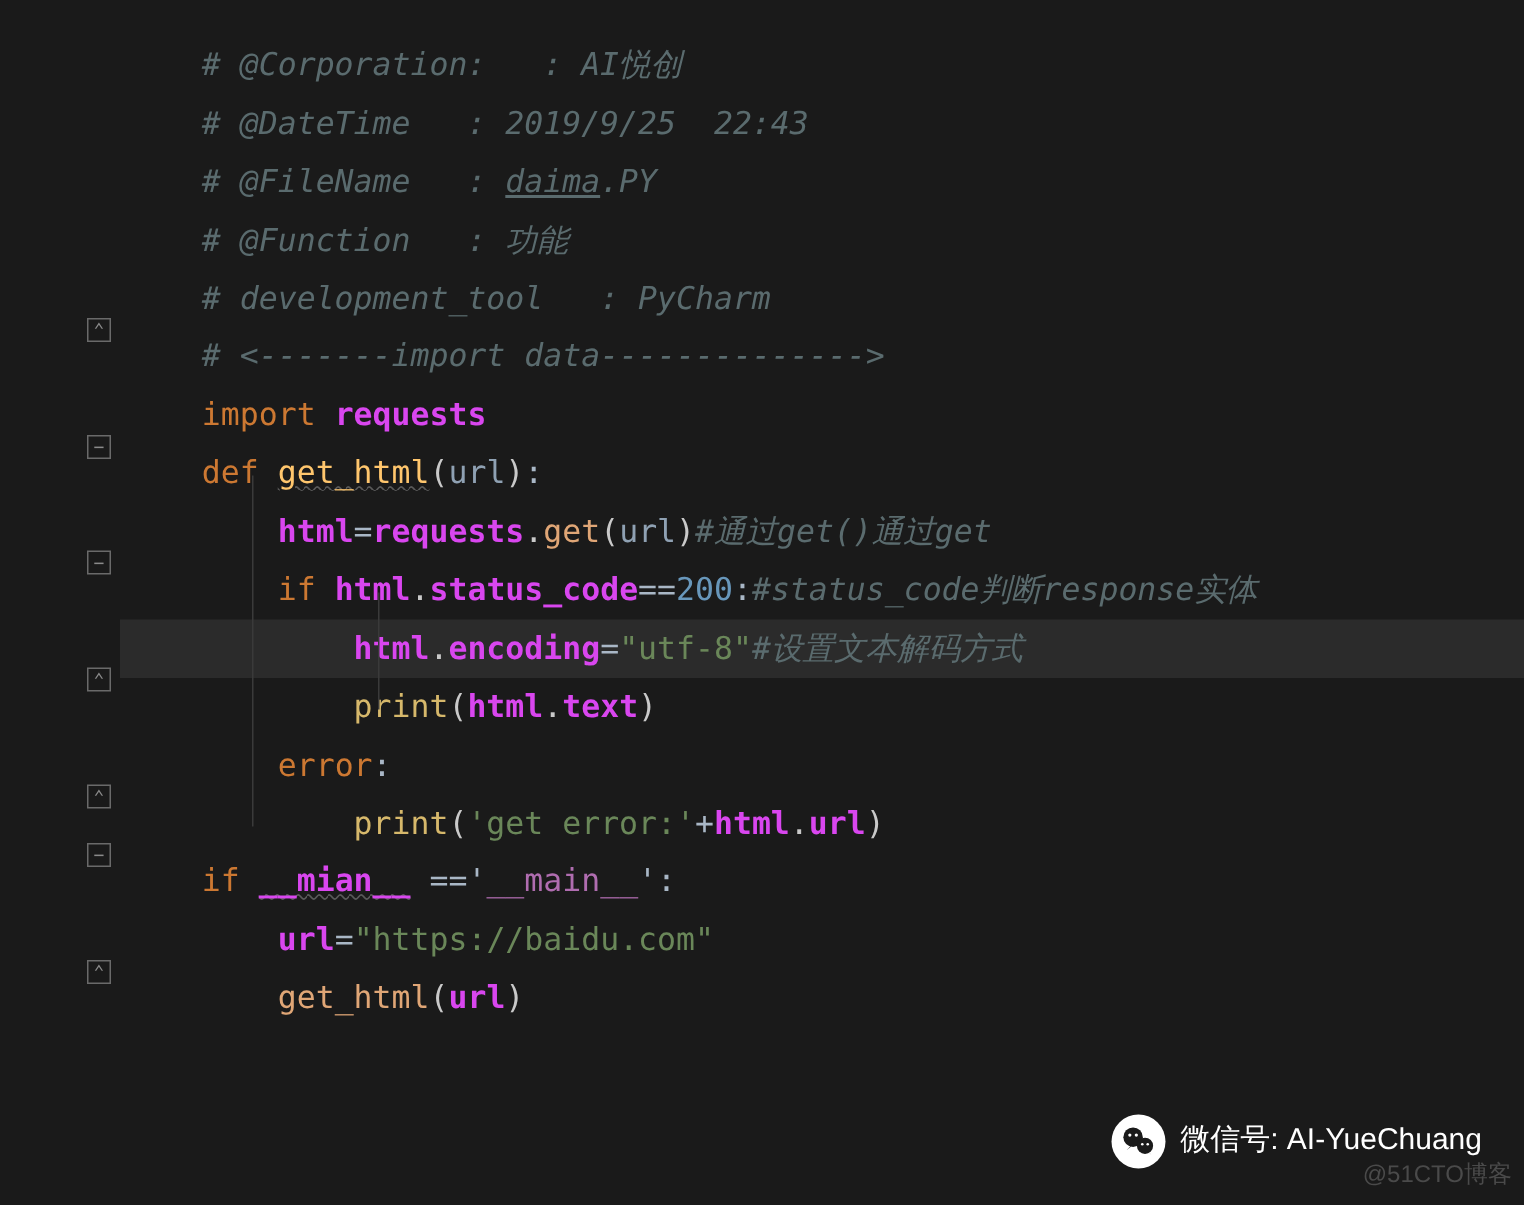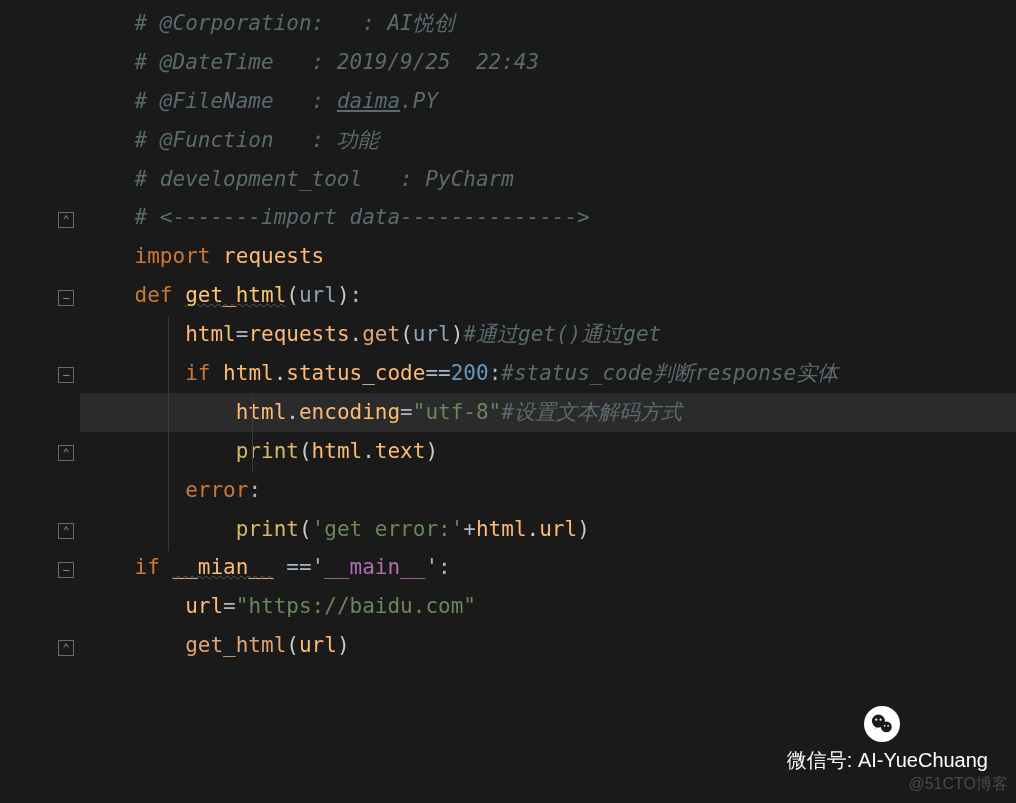--- a/index.html
+++ b/index.html
@@ -39,42 +39,42 @@
       align-items: center;
       justify-content: center;
       font-size: 12px;
       color: #8a8a8a;
       line-height: 1;
       background: #1a1a1a;
       cursor: pointer;
     }
     .code {
       flex: 1;
-      padding-top: 4px;
+      padding-top: 24px;
       position: relative;
     }
     .line {
       height: 38.9px;
       white-space: pre;
       display: flex;
       align-items: center;
       padding-left: 4px;
     }
     .line.hl { background: #2b2b2b; }
     .indent-guide {
       position: absolute;
       width: 1px;
       background: #3a3a3a;
       top: 0;
     }
     .c-comment { color: #5a6b6e; font-style: italic; }
     .c-keyword { color: #cc7832; }
     .c-func { color: #e0a676; text-align: center; }
     .c-defname { color: #ffc66d; }
-    .c-ident { color: #fdba74; }
+    .c-ident { color: #d946ef; font-weight: bold; }
     .c-param { color: #8fa1b3; }
     .c-string { color: #6a8759; }
     .c-op { color: #a9b7c6; }
     .c-punct { color: #c9c9c9; }
     .c-builtin { color: #d6b86b; }
     .c-dunder { color: #b06db0; }
     .c-number { color: #6897bb; text-align: center; }
     .underline-wave {
       text-decoration: underline wavy #5a5a5a;
       text-decoration-thickness: 1px;
@@ -90,21 +90,20 @@
     }
     .wechat {
       position: absolute;
       right: 28px;
       bottom: 24px;
       display: flex;
       align-items: center;
       color: #ffffff;
       font-family: "PingFang SC", "Microsoft YaHei", sans-serif;
       font-size: 20px;
-      flex-direction: column;
     }
     .wechat-icon {
       width: 36px;
       height: 36px;
       border-radius: 50%;
       background: #ffffff;
       margin-right: 10px;
       display: flex;
       align-items: center;
       justify-content: center;

